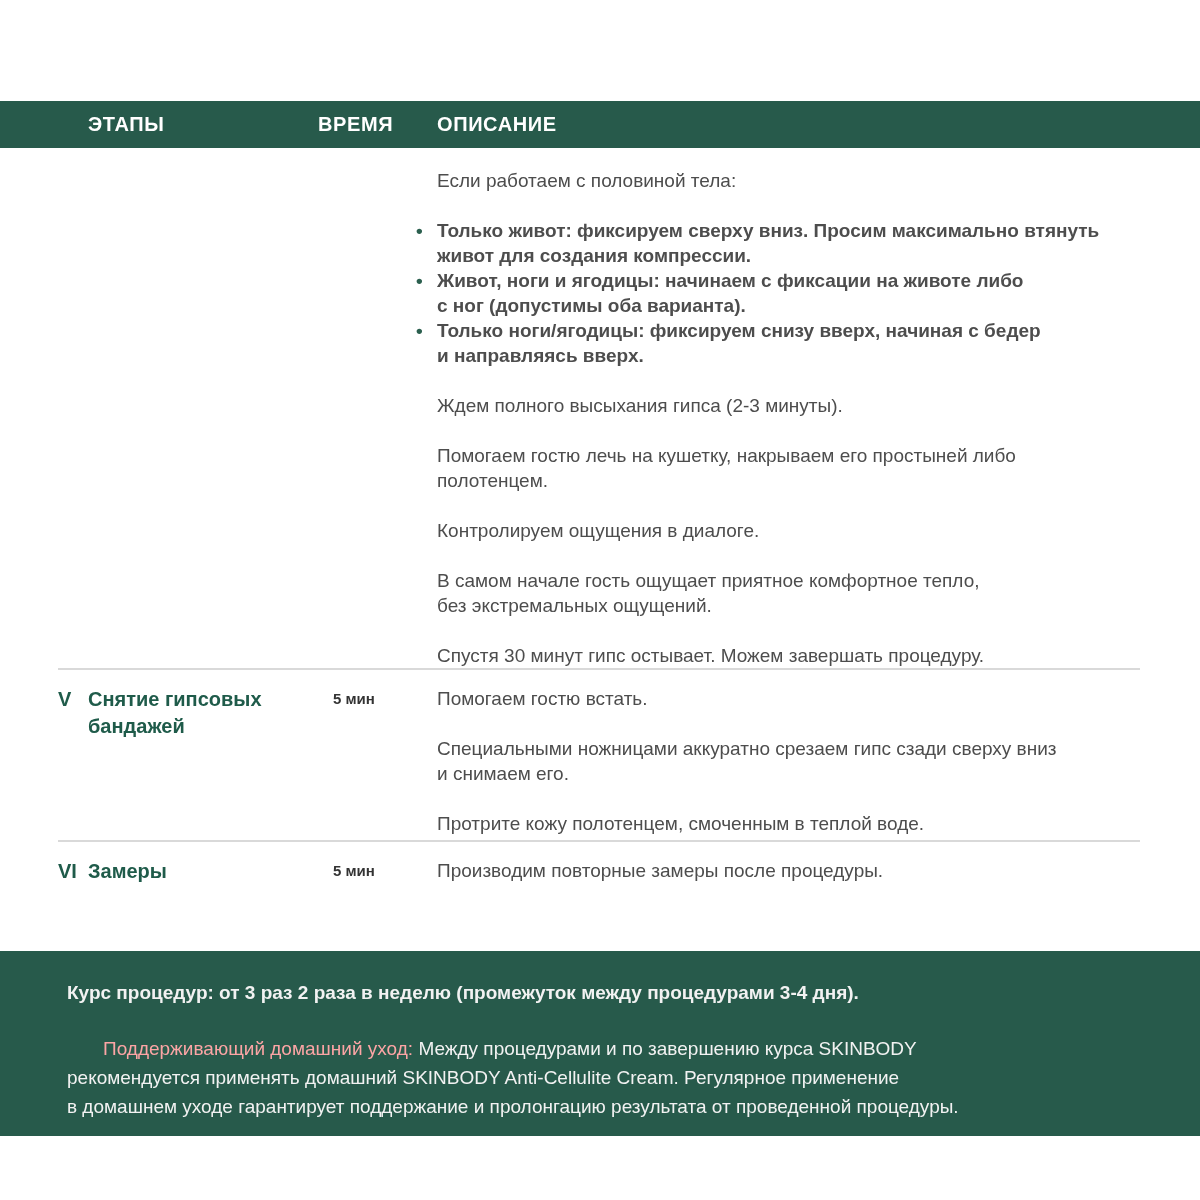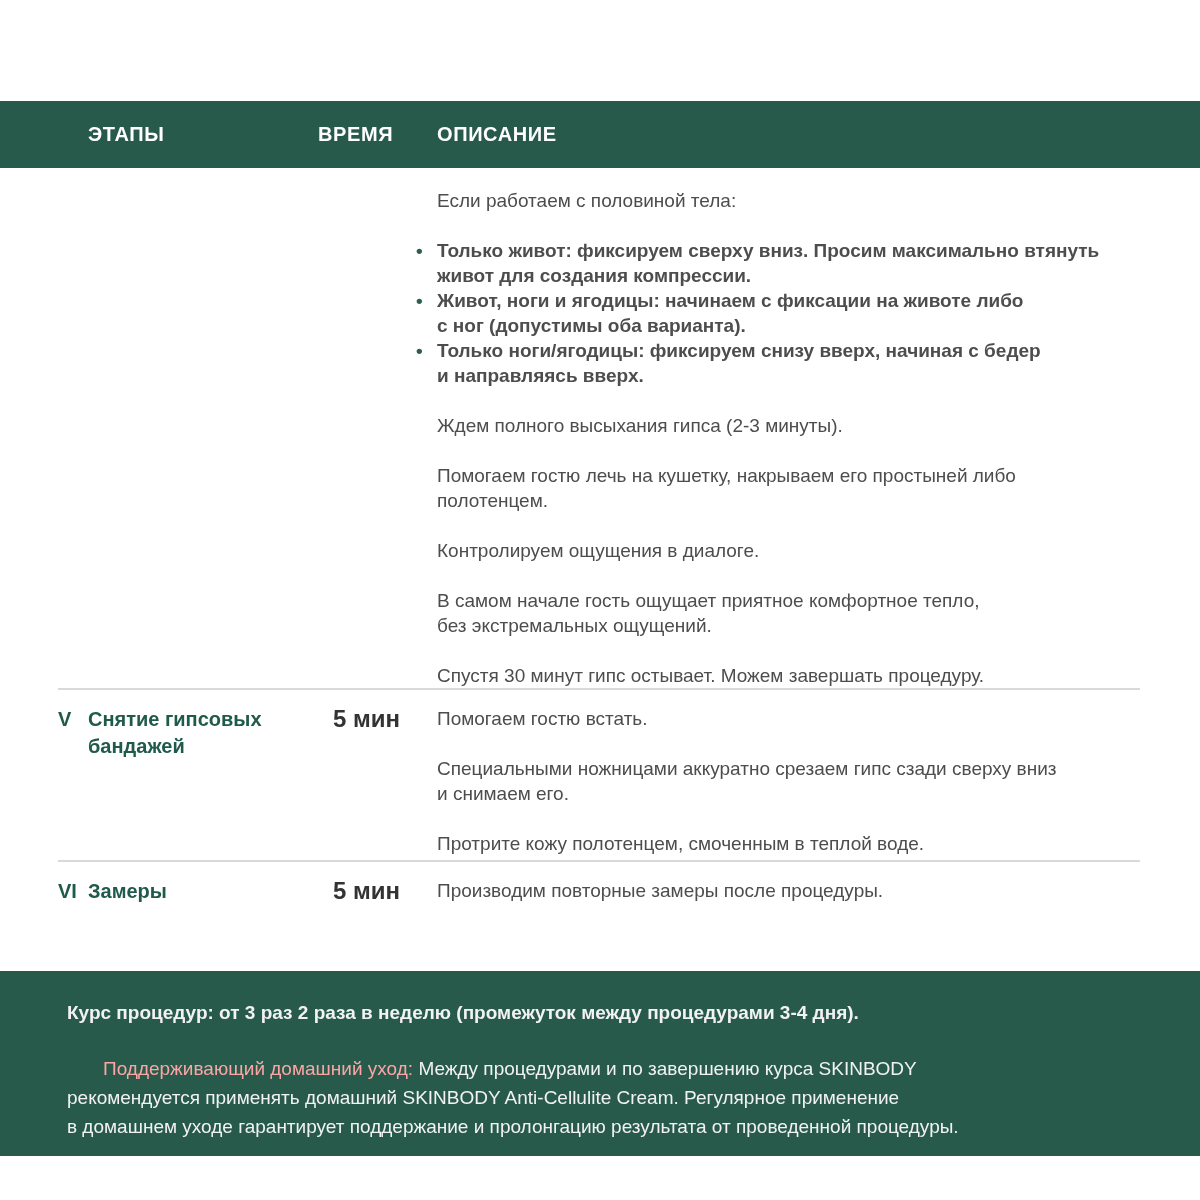--- a/index.html
+++ b/index.html
@@ -9,21 +9,21 @@
     font-family: "Liberation Sans", sans-serif;
     color: #4d4d4d;
     overflow: hidden;
     position: relative;
   }
   .pre { white-space: pre-line; }
 
   
   .thead {
     margin-top: 101px;
-    height: 67px;
+    height: 47px;
     background: #275a4b;
     display: grid;
     grid-template-columns: 275px 104px 1fr;
     align-items: center;
     padding: 0 60px 0 58px;
     color: #ffffff;
     font-size: 20px;
     font-weight: bold;
     letter-spacing: 0.6px;
   }
@@ -42,21 +42,21 @@
     width: 30px; flex: 0 0 30px;
     color: #1f5b4a; font-weight: bold;
     font-size: 20px; line-height: 27px;
   }
   .stage-name {
     color: #1f5b4a; font-weight: bold;
     font-size: 20px; line-height: 27px;
   }
   .time-cell {
     color: #333333; font-weight: bold;
-    font-size: 24px; line-height: 25px;
+    font-size: 15px; line-height: 25px;
   }
   .desc-cell { font-size: 19px; line-height: 25px; }
   .desc-cell p { margin: 0 0 25px 0; }
   .desc-cell p:last-child { margin-bottom: 0; }
   .desc-cell ul {
     list-style: none;
     margin: 6px 0 25px 0;
   }
   .desc-cell li { position: relative; font-weight: bold; }
   .desc-cell li::before {

